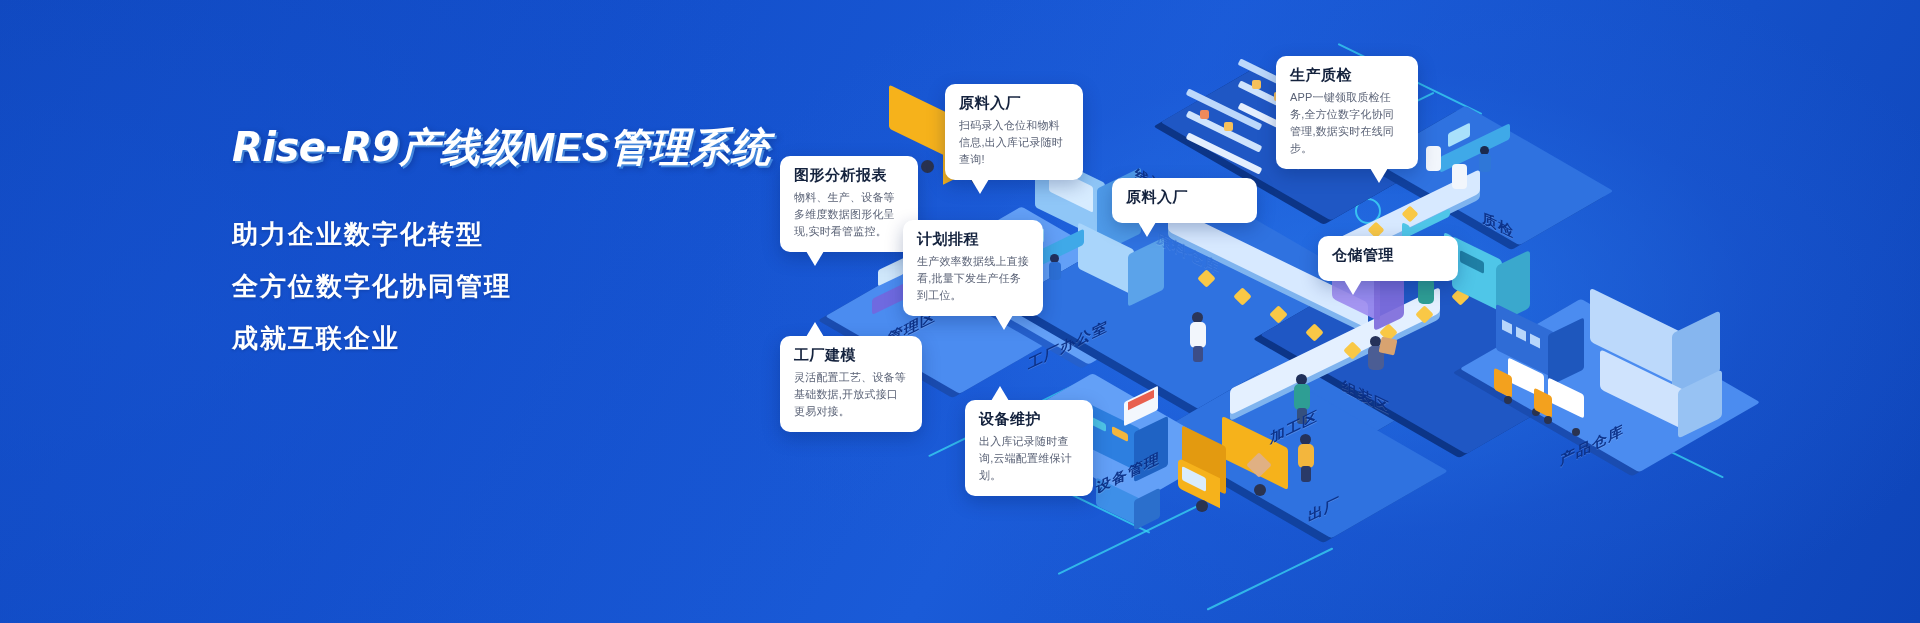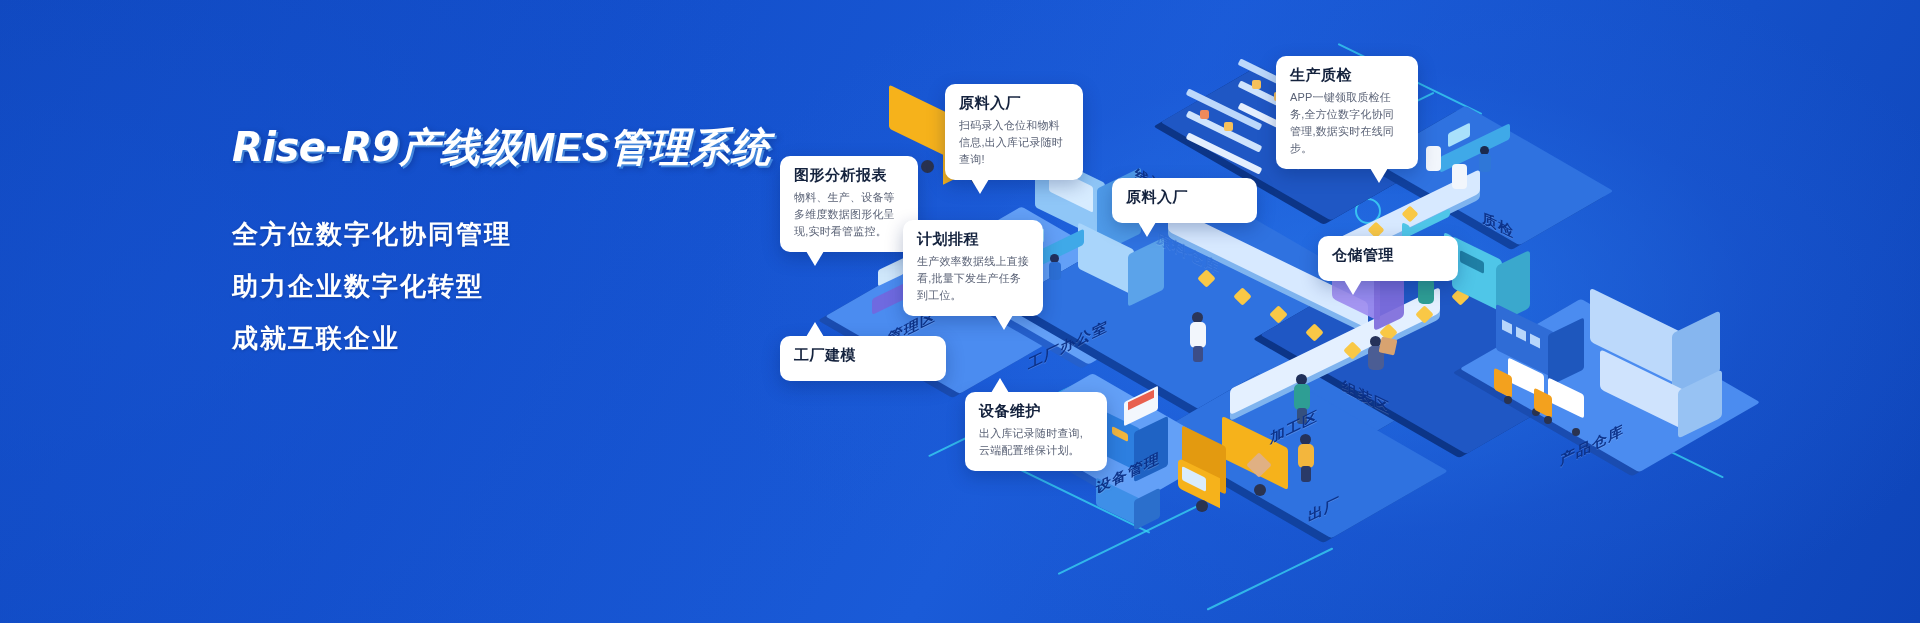--- a/index.html
+++ b/index.html
@@ -89,22 +89,22 @@
 </head>
 <body>
 
 <div id="banner">
 
   <div class="left-copy">
     <div class="headline">
       <span class="latin">Rise-R9</span><span>产线级MES管理系统</span>
     </div>
     <div class="sublines">
+      <div class="subline">助力企业数字化转型</div>
       <div class="subline">全方位数字化协同管理</div>
-      <div class="subline">助力企业数字化转型</div>
       <div class="subline">成就互联企业</div>
     </div>
   </div>
 
   <div class="scene">
 
     <div class="gridline" style="left:330px;top:250px;width:150px;transform:rotate(26deg);"></div>
     <div class="gridline" style="left:20px;top:400px;width:170px;transform:rotate(-26deg);"></div>
     <div class="gridline" style="left:60px;top:470px;width:200px;transform:rotate(26deg);"></div>
     <div class="gridline" style="left:150px;top:520px;width:160px;transform:rotate(-26deg);"></div>
@@ -372,24 +372,25 @@
     <div class="c-title">计划排程</div>
     <div class="c-body">生产效率数据线上直接看,批量下发生产任务到工位。</div>
     <div class="tail right"></div>
   </div>
 
   <div class="card" style="left:1318px;top:236px;width:140px;">
     <div class="c-title">仓储管理</div>
     <div class="tail left"></div>
   </div>
 
-  <div class="card" style="left:780px;top:336px;width:166px;">
+  <div class="card" style="left:780px;top:336px;width:142px;">
     <div class="c-title">工厂建模</div>
+    <div class="c-body">灵活配置工艺、设备等基础数据,开放式接口更易对接。</div>
     <div class="tail up left"></div>
   </div>
 
-  <div class="card" style="left:965px;top:392px;width:142px;">
+  <div class="card" style="left:965px;top:400px;width:128px;">
     <div class="c-title">设备维护</div>
     <div class="c-body">出入库记录随时查询,云端配置维保计划。</div>
     <div class="tail up left"></div>
   </div>
 
 </div>
 
 </body></html>

